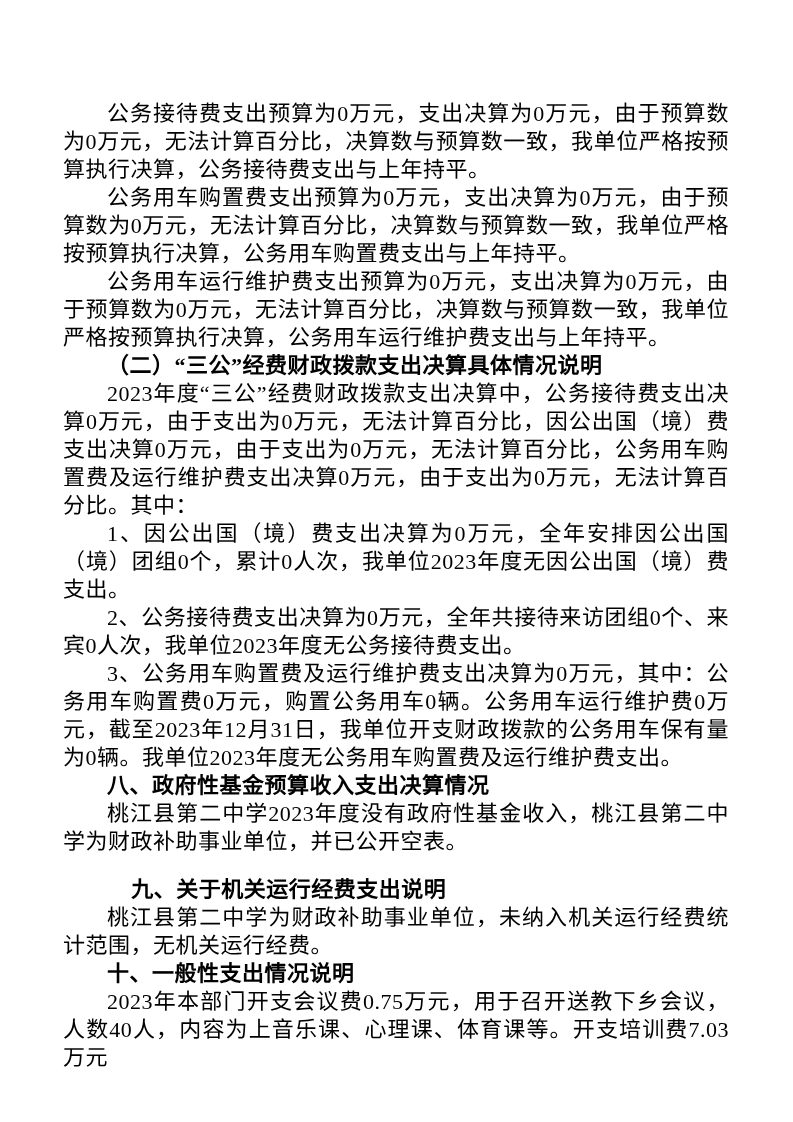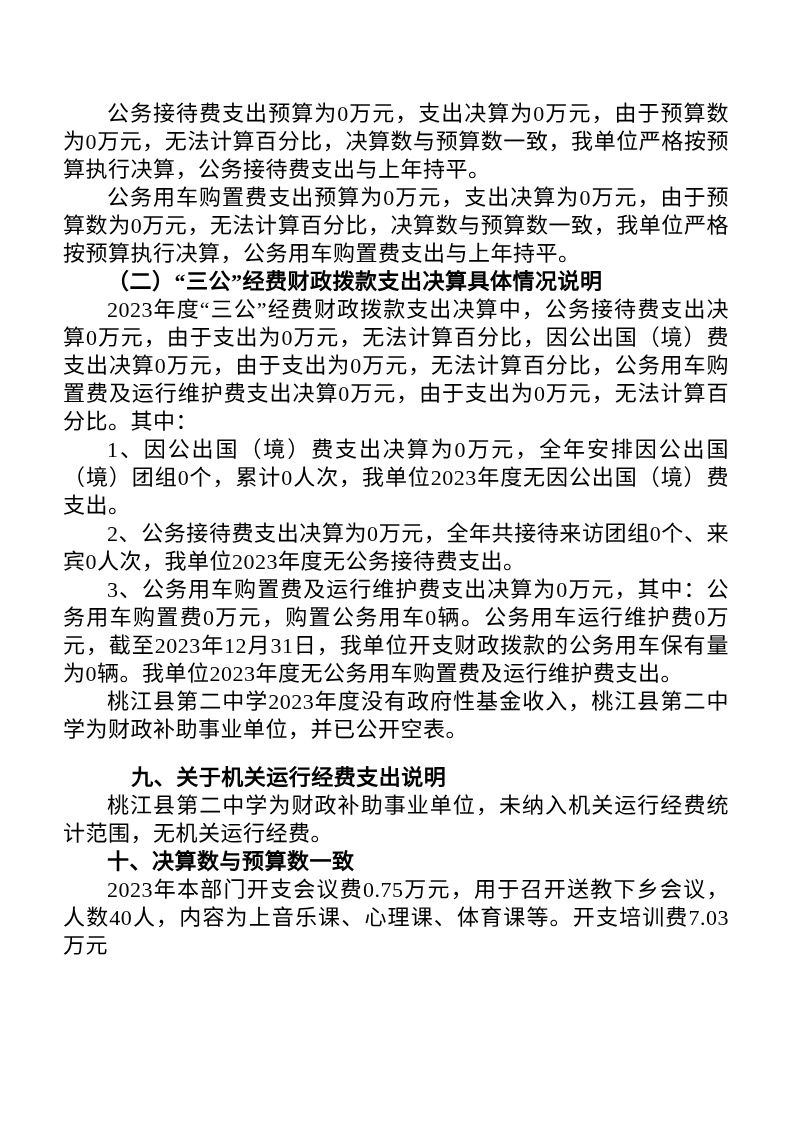--- a/index.html
+++ b/index.html
@@ -43,24 +43,26 @@
     margin-top: 20px;
   }
 </style>
 </head>
 <body>
 
 <div class="page">
   <div class="content">
     <p class="para">公务接待费支出预算为0万元，支出决算为0万元，由于预算数为0万元，无法计算百分比，决算数与预算数一致，我单位严格按预算执行决算，公务接待费支出与上年持平。</p>
     <p class="para">公务用车购置费支出预算为0万元，支出决算为0万元，由于预算数为0万元，无法计算百分比，决算数与预算数一致，我单位严格按预算执行决算，公务用车购置费支出与上年持平。</p>
+    <p class="para">公务用车运行维护费支出预算为0万元，支出决算为0万元，由于预算数为0万元，无法计算百分比，决算数与预算数一致，我单位严格按预算执行决算，公务用车运行维护费支出与上年持平。</p>
     <p class="heading">（二）“三公”经费财政拨款支出决算具体情况说明</p>
     <p class="para">2023年度“三公”经费财政拨款支出决算中，公务接待费支出决算0万元，由于支出为0万元，无法计算百分比，因公出国（境）费支出决算0万元，由于支出为0万元，无法计算百分比，公务用车购置费及运行维护费支出决算0万元，由于支出为0万元，无法计算百分比。其中：</p>
     <p class="para">1、因公出国（境）费支出决算为0万元，全年安排因公出国（境）团组0个，累计0人次，我单位2023年度无因公出国（境）费支出。</p>
     <p class="para">2、公务接待费支出决算为0万元，全年共接待来访团组0个、来宾0人次，我单位2023年度无公务接待费支出。</p>
     <p class="para">3、公务用车购置费及运行维护费支出决算为0万元，其中：公务用车购置费0万元，购置公务用车0辆。公务用车运行维护费0万元，截至2023年12月31日，我单位开支财政拨款的公务用车保有量为0辆。我单位2023年度无公务用车购置费及运行维护费支出。</p>
+    <p class="heading">八、政府性基金预算收入支出决算情况</p>
     <p class="para">桃江县第二中学2023年度没有政府性基金收入，桃江县第二中学为财政补助事业单位，并已公开空表。</p>
     <p class="heading-indent">九、关于机关运行经费支出说明</p>
     <p class="para">桃江县第二中学为财政补助事业单位，未纳入机关运行经费统计范围，无机关运行经费。</p>
-    <p class="heading">十、决算数与预算数一致</p>
+    <p class="heading">十、一般性支出情况说明</p>
     <p class="para">2023年本部门开支会议费0.75万元，用于召开送教下乡会议，人数40人，内容为上音乐课、心理课、体育课等。开支培训费7.03万元</p>
   </div>
 </div>
 
 </body></html>

